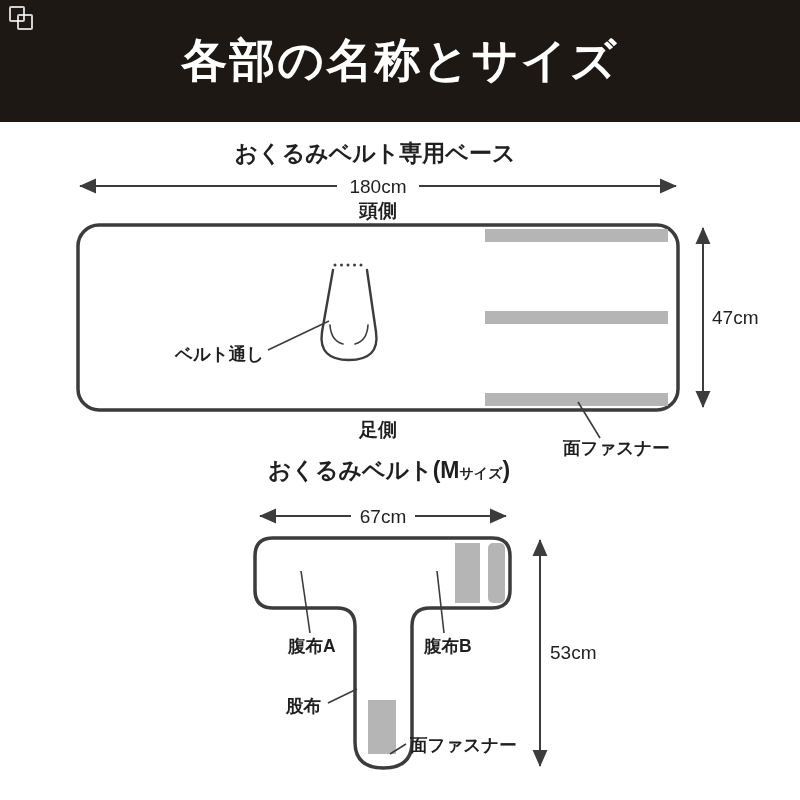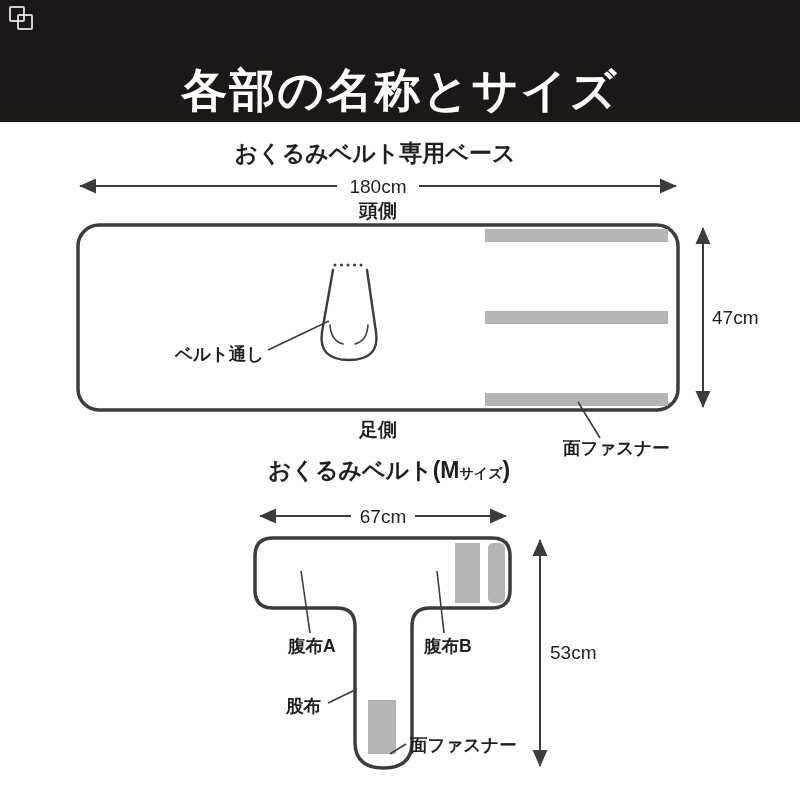--- a/index.html
+++ b/index.html
@@ -8,21 +8,21 @@
     --velcro:#b5b5b5;
   }
   html,body{margin:0;padding:0;}
   body{
     width:800px;height:800px;background:#ffffff;
     font-family:"Liberation Sans","DejaVu Sans",sans-serif;
     overflow:hidden;
   }
   .banner{
     position:relative;height:122px;background:var(--header-bg);
-    display:flex;align-items:flex-end;justify-content:center;
+    display:flex;align-items:center;justify-content:center;
   }
   .banner h1{
     margin:0;color:#ffffff;font-size:46px;font-weight:700;letter-spacing:2px;
   }
   .overlay-icon{
     position:absolute;top:6px;left:9px;width:12px;height:12px;
     border:2px solid rgba(255,255,255,.8);border-radius:2px;
   }
   .overlay-icon::after{
     content:"";position:absolute;left:6px;top:6px;width:12px;height:12px;

